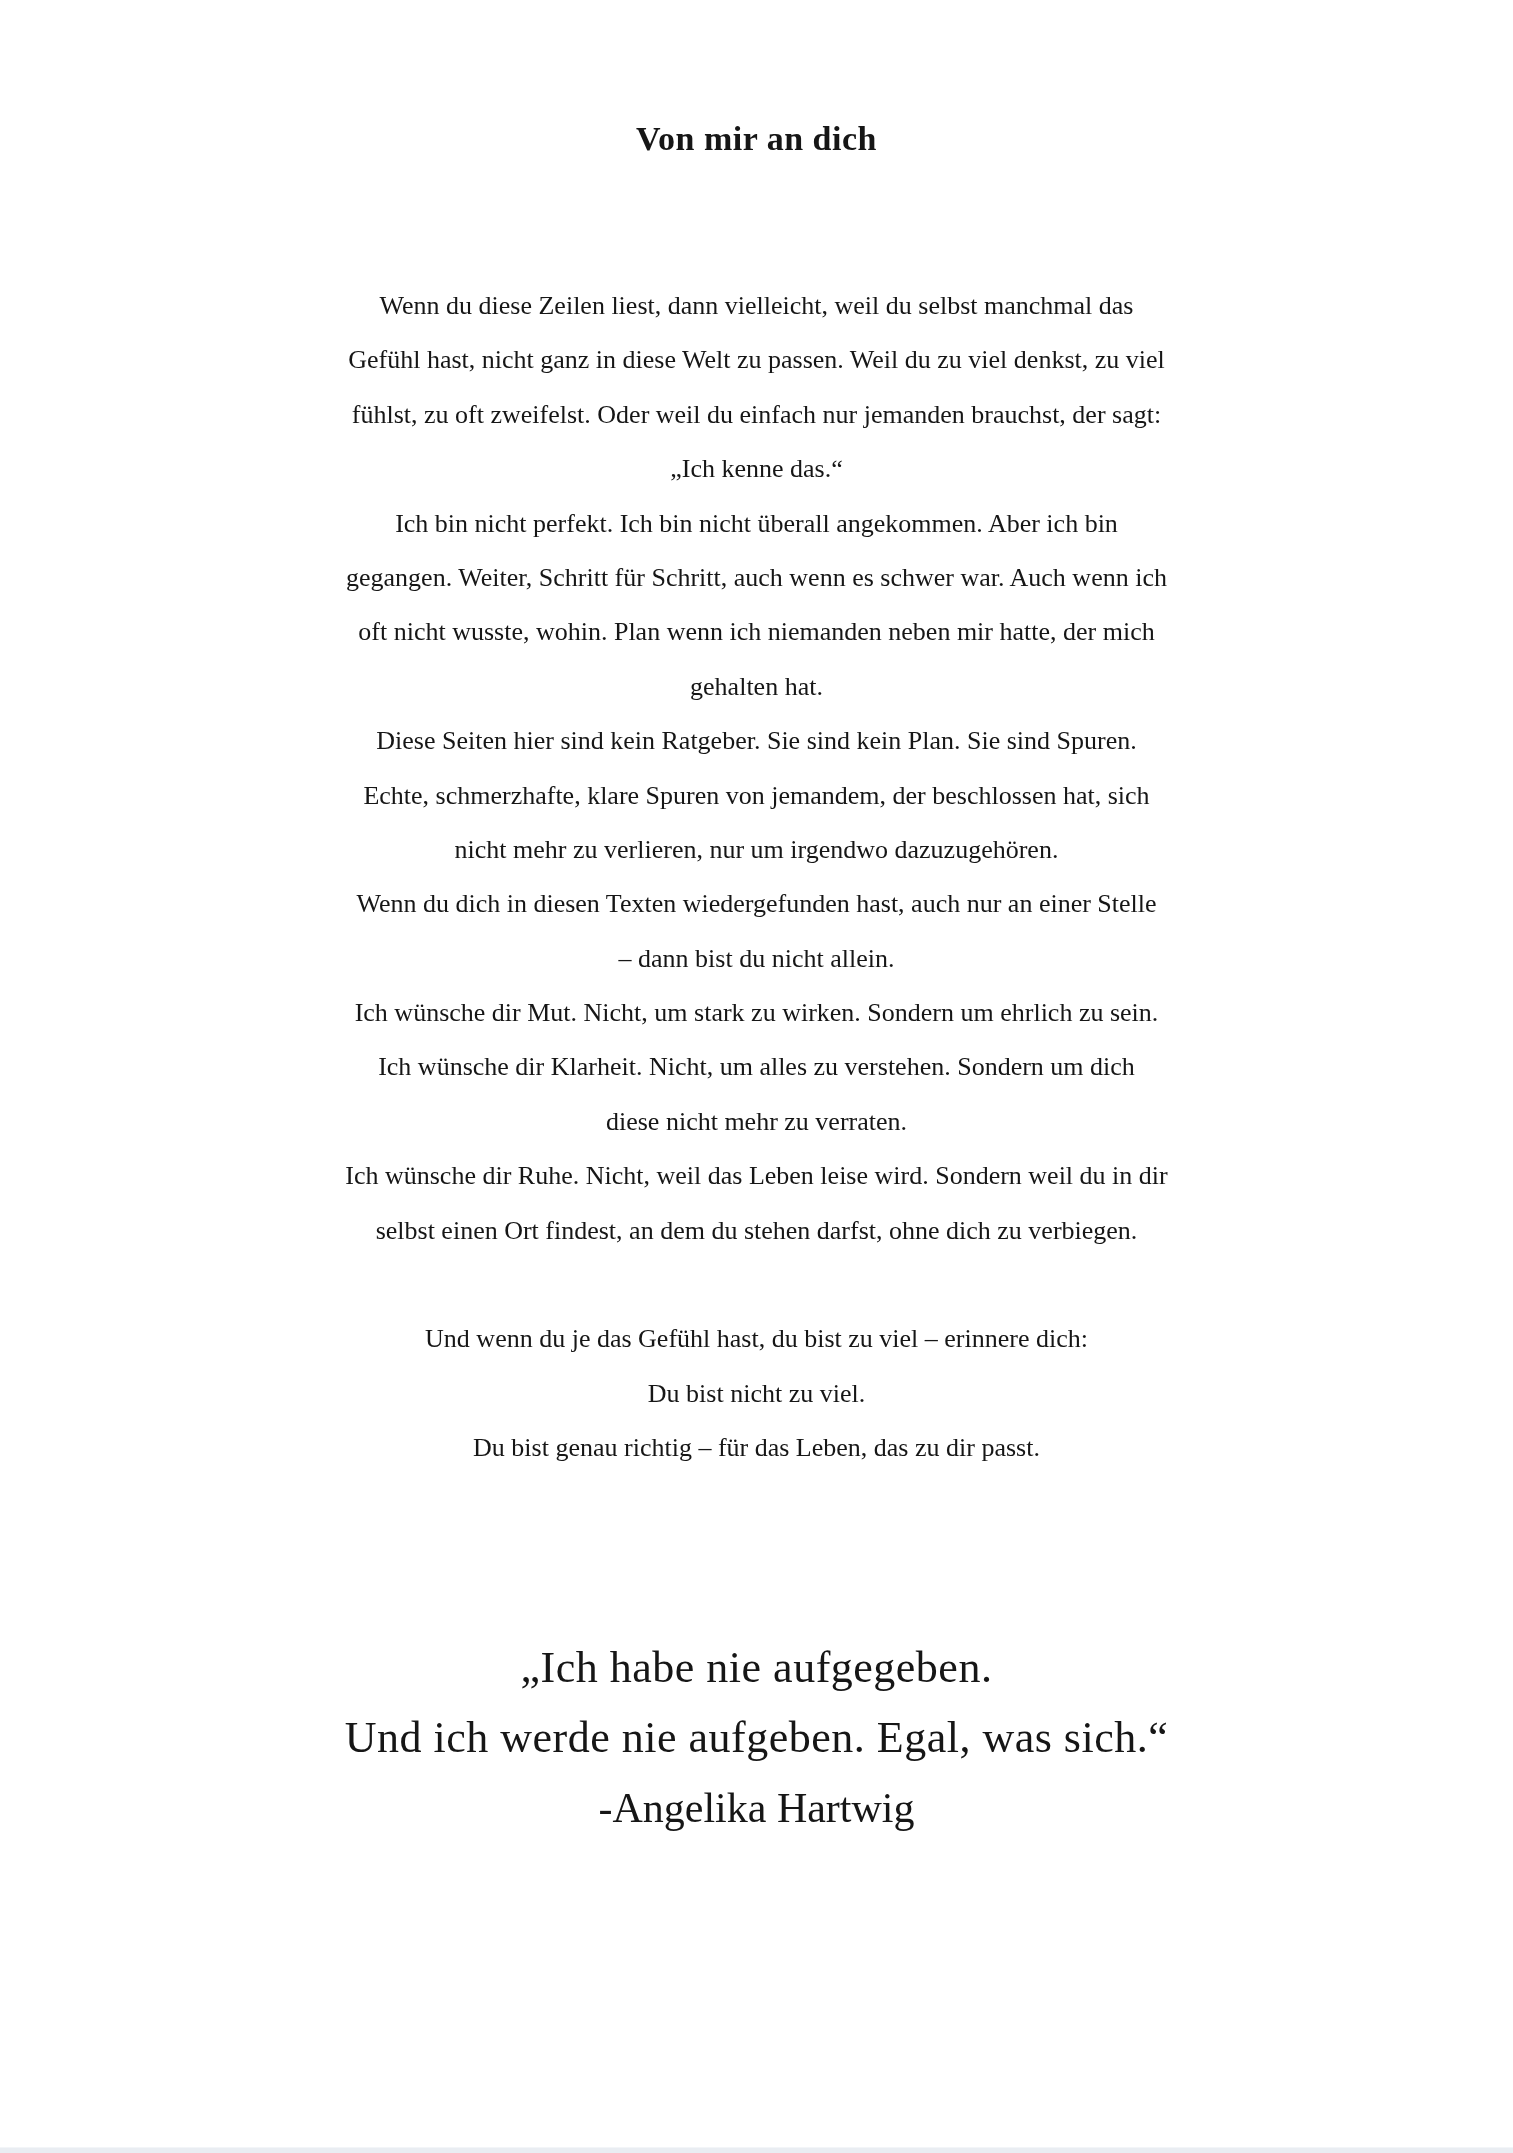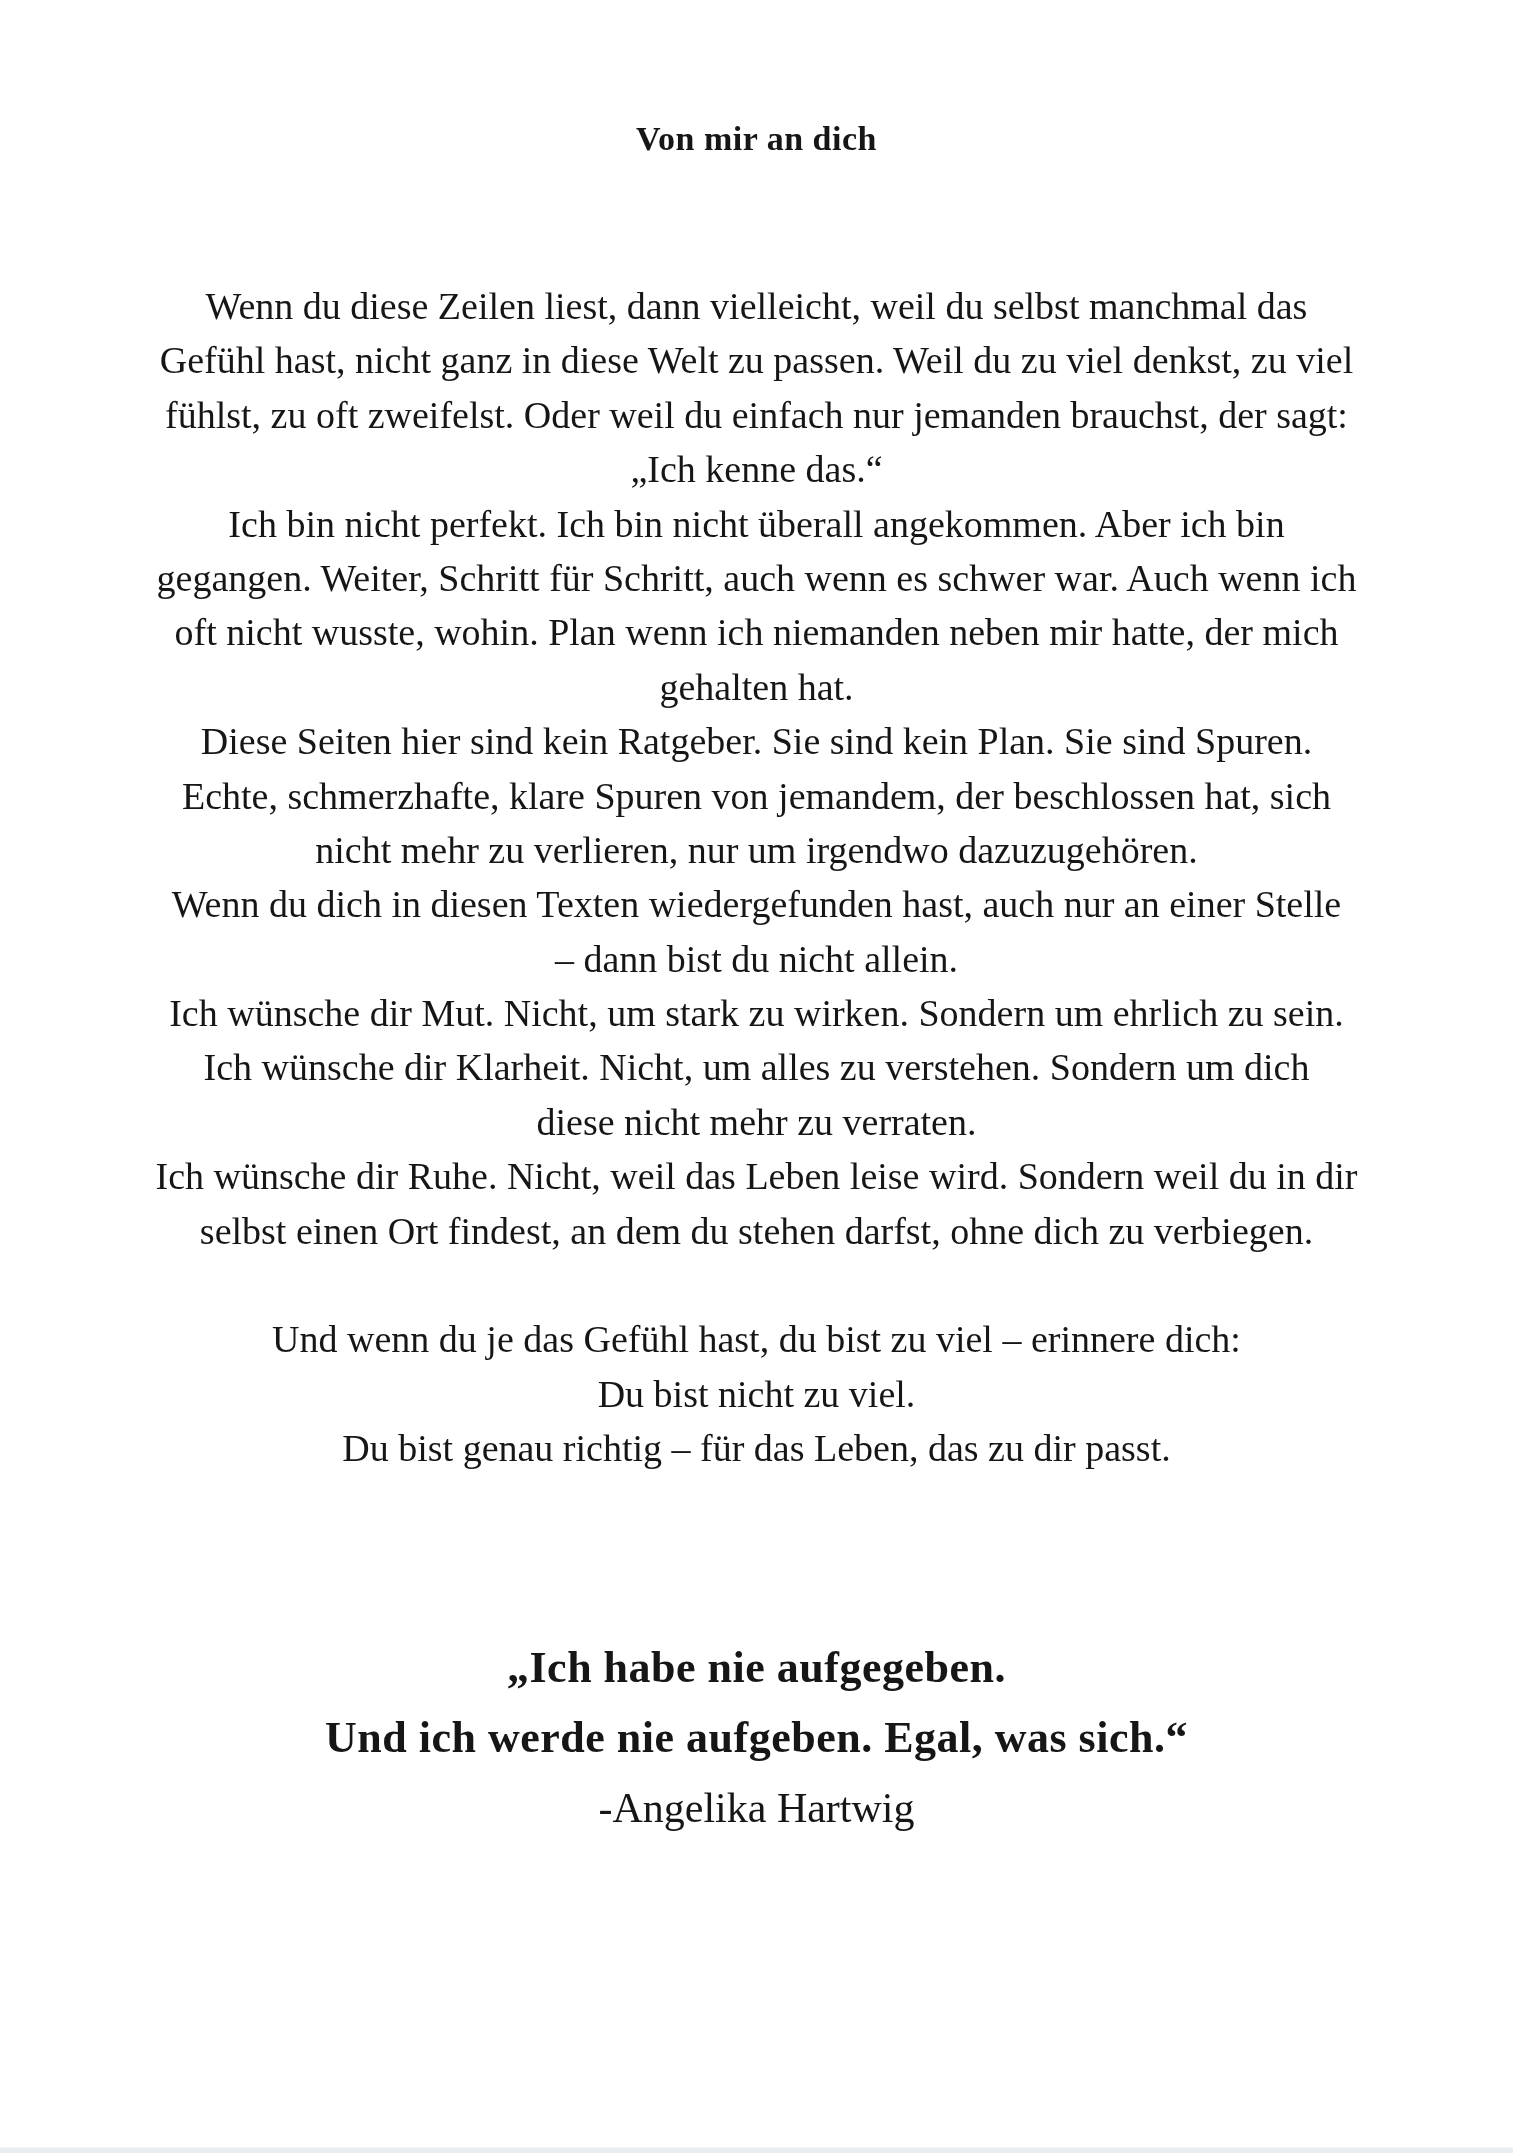--- a/index.html
+++ b/index.html
@@ -23,35 +23,35 @@
     font-size: 34px;
     font-weight: bold;
     line-height: 38px;
     letter-spacing: 0.5px;
   }
   .body-text {
     margin-top: 121px;
     text-align: center;
   }
   .body-line {
-    font-size: 38px;
+    font-size: 26px;
     line-height: 54.4px;
     height: 54.4px;
     white-space: nowrap;
   }
   .spacer-line {
     height: 54.4px;
   }
   .quote-block {
     margin-top: 157px;
     text-align: center;
   }
   .quote-line {
     font-size: 44px;
-    font-weight: bold;
+    font-weight: normal;
     line-height: 70px;
     height: 70px;
     white-space: nowrap;
     letter-spacing: 0.5px;
   }
   .attribution {
     font-size: 42px;
     font-weight: normal;
     line-height: 70px;
     height: 70px;

